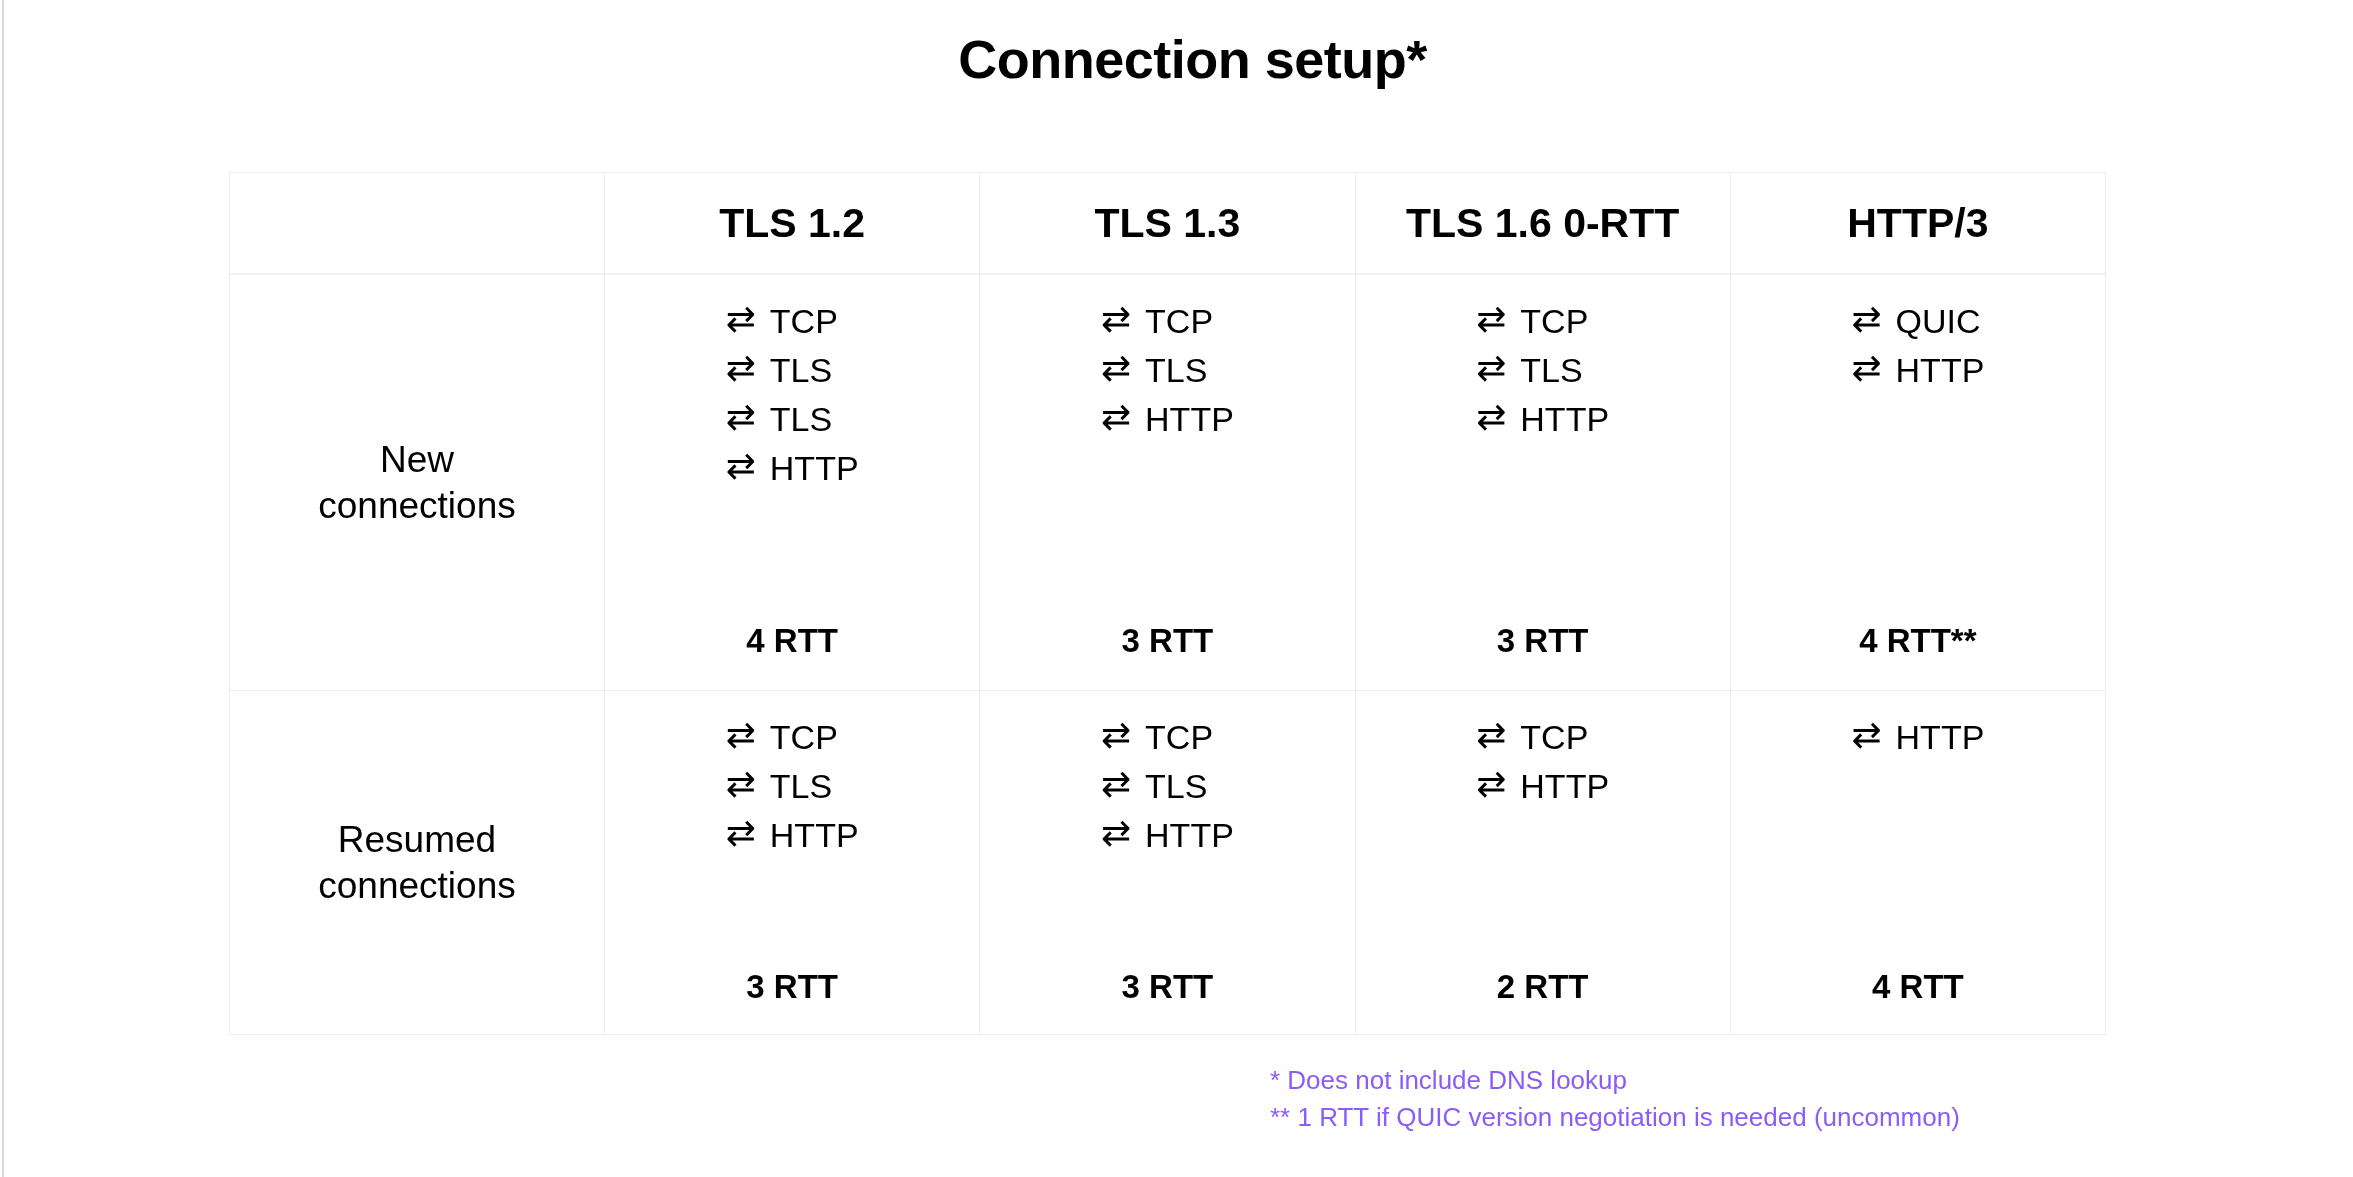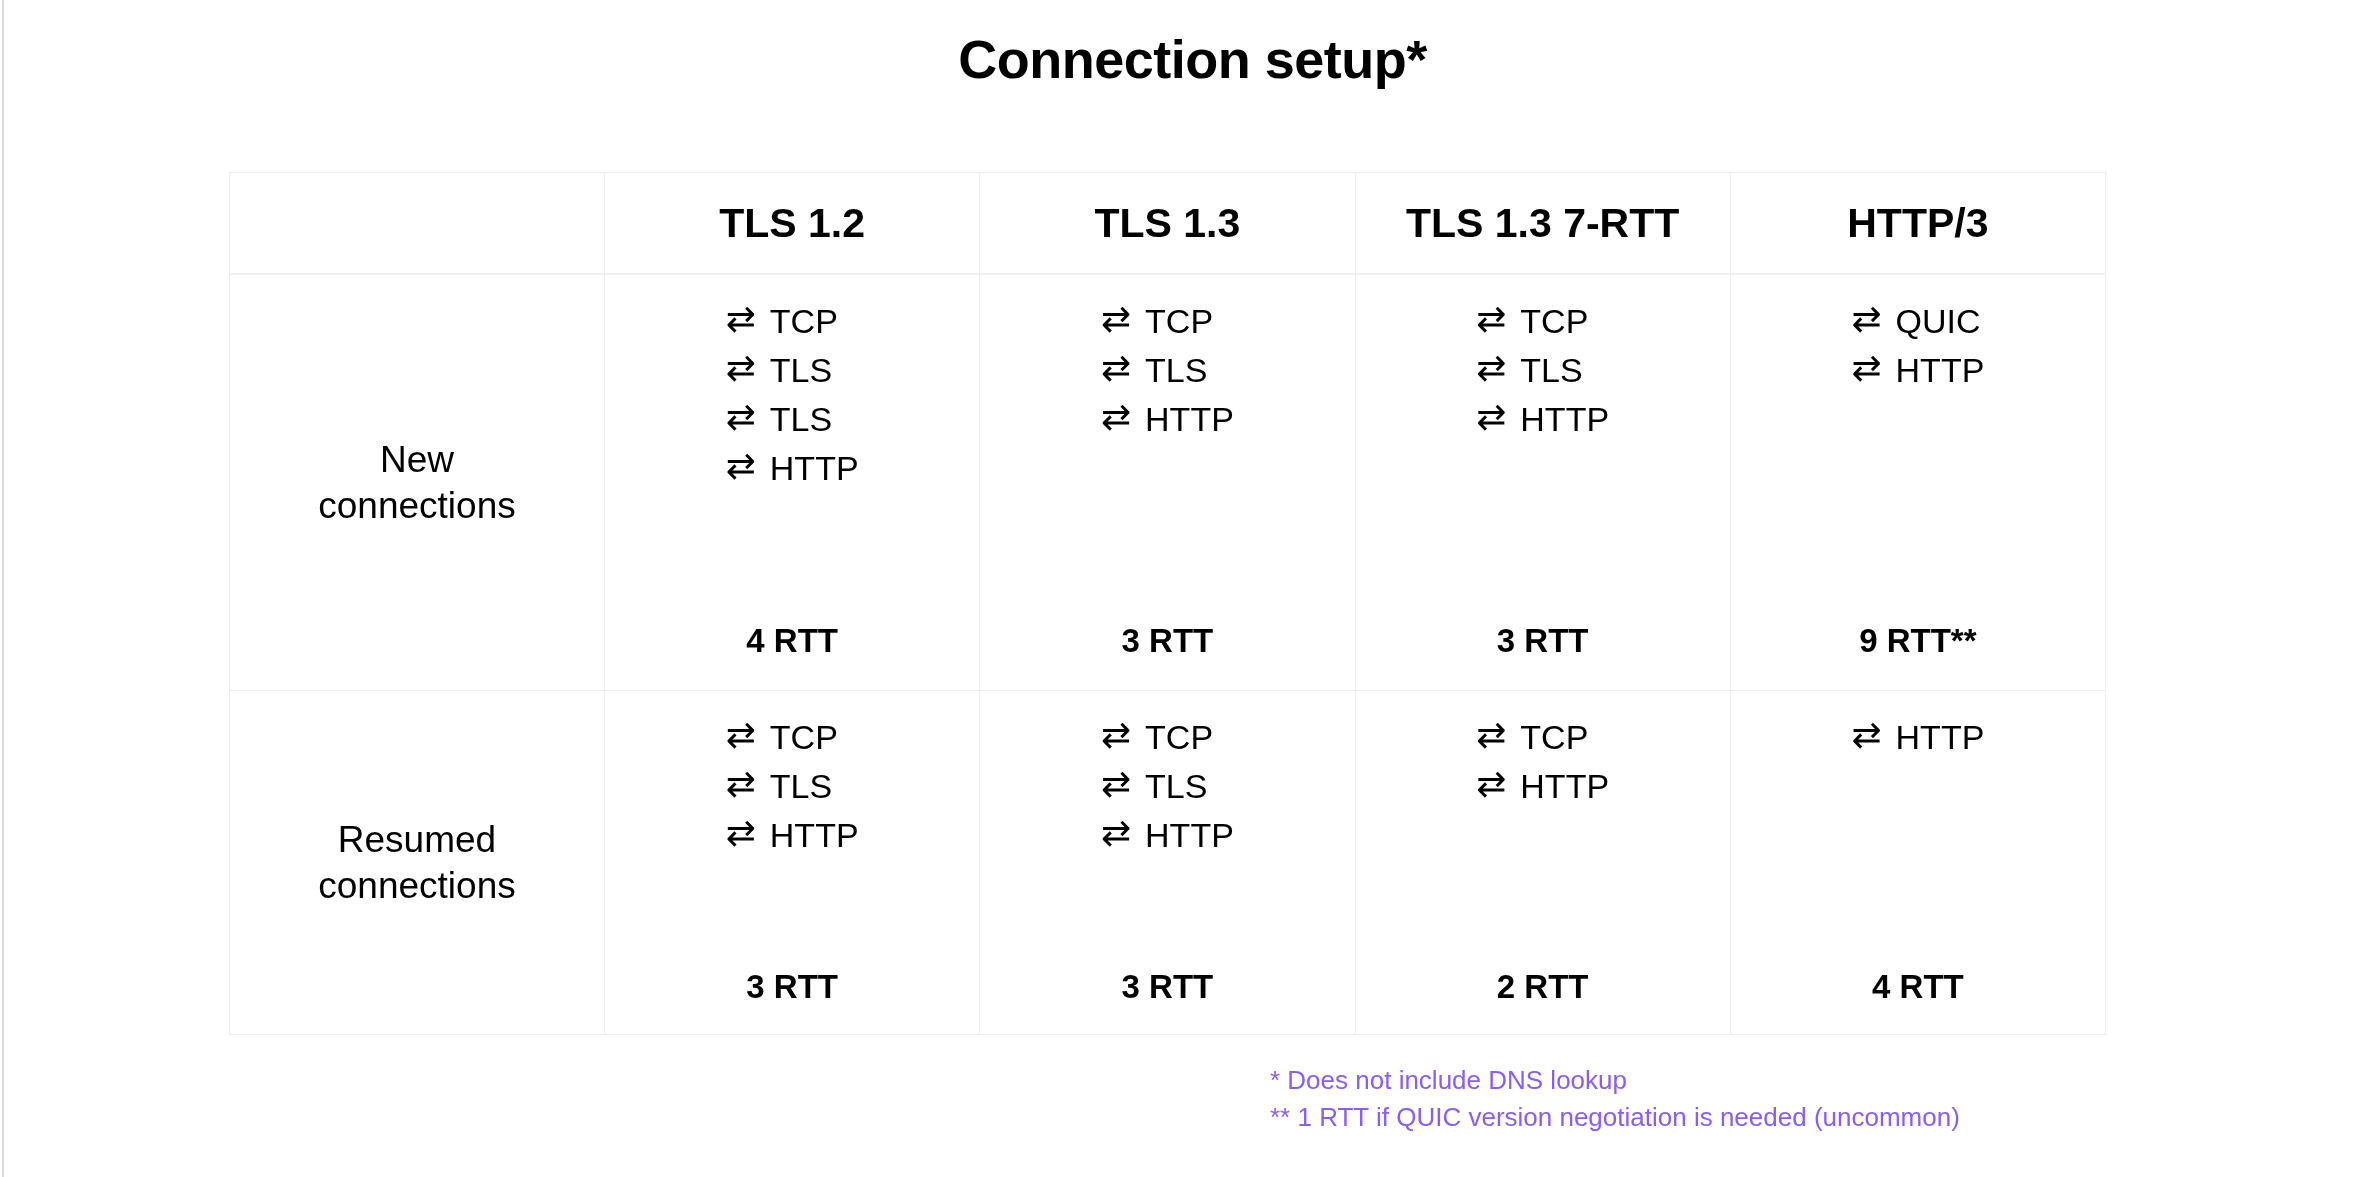--- a/index.html
+++ b/index.html
@@ -150,21 +150,21 @@
         <col class="c-data">
         <col class="c-data">
         <col class="c-data">
         <col class="c-data">
       </colgroup>
       <thead>
         <tr>
           <th class="corner-cell"></th>
           <th>TLS 1.2</th>
           <th>TLS 1.3</th>
-          <th>TLS 1.3 7-RTT</th>
+          <th>TLS 1.6 0-RTT</th>
           <th>HTTP/3</th>
         </tr>
       </thead>
       <tbody>
 
         <tr>
           <td class="cell-new">
             <div class="row-label">New
 connections</div>
           </td>
@@ -238,21 +238,21 @@
               <div class="steps">
                 <div class="step">
                   <span class="arrows">⇄</span>
                   <span>QUIC</span>
                 </div>
                 <div class="step">
                   <span class="arrows">⇄</span>
                   <span>HTTP</span>
                 </div>
               </div>
-              <div class="rtt">9 RTT**</div>
+              <div class="rtt">4 RTT**</div>
             </div>
           </td>
         </tr>
 
         <tr>
           <td class="cell-res">
             <div class="row-label">Resumed
 connections</div>
           </td>
 

